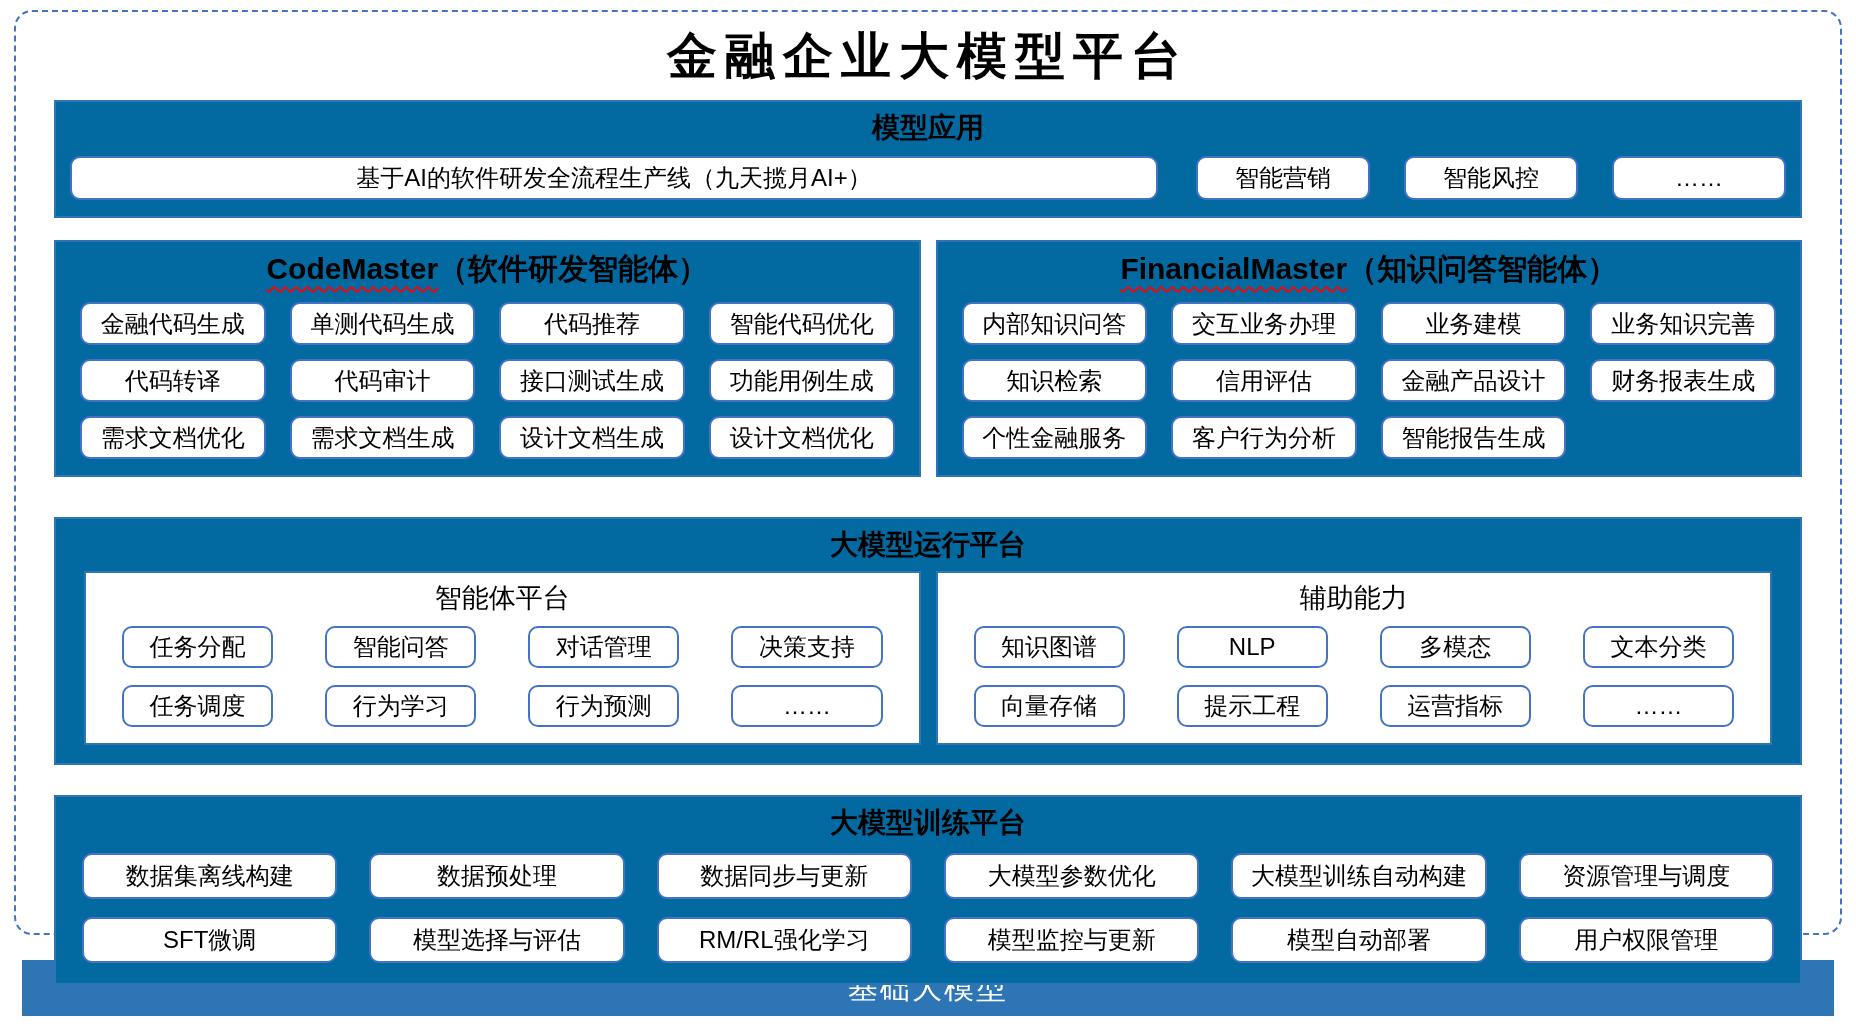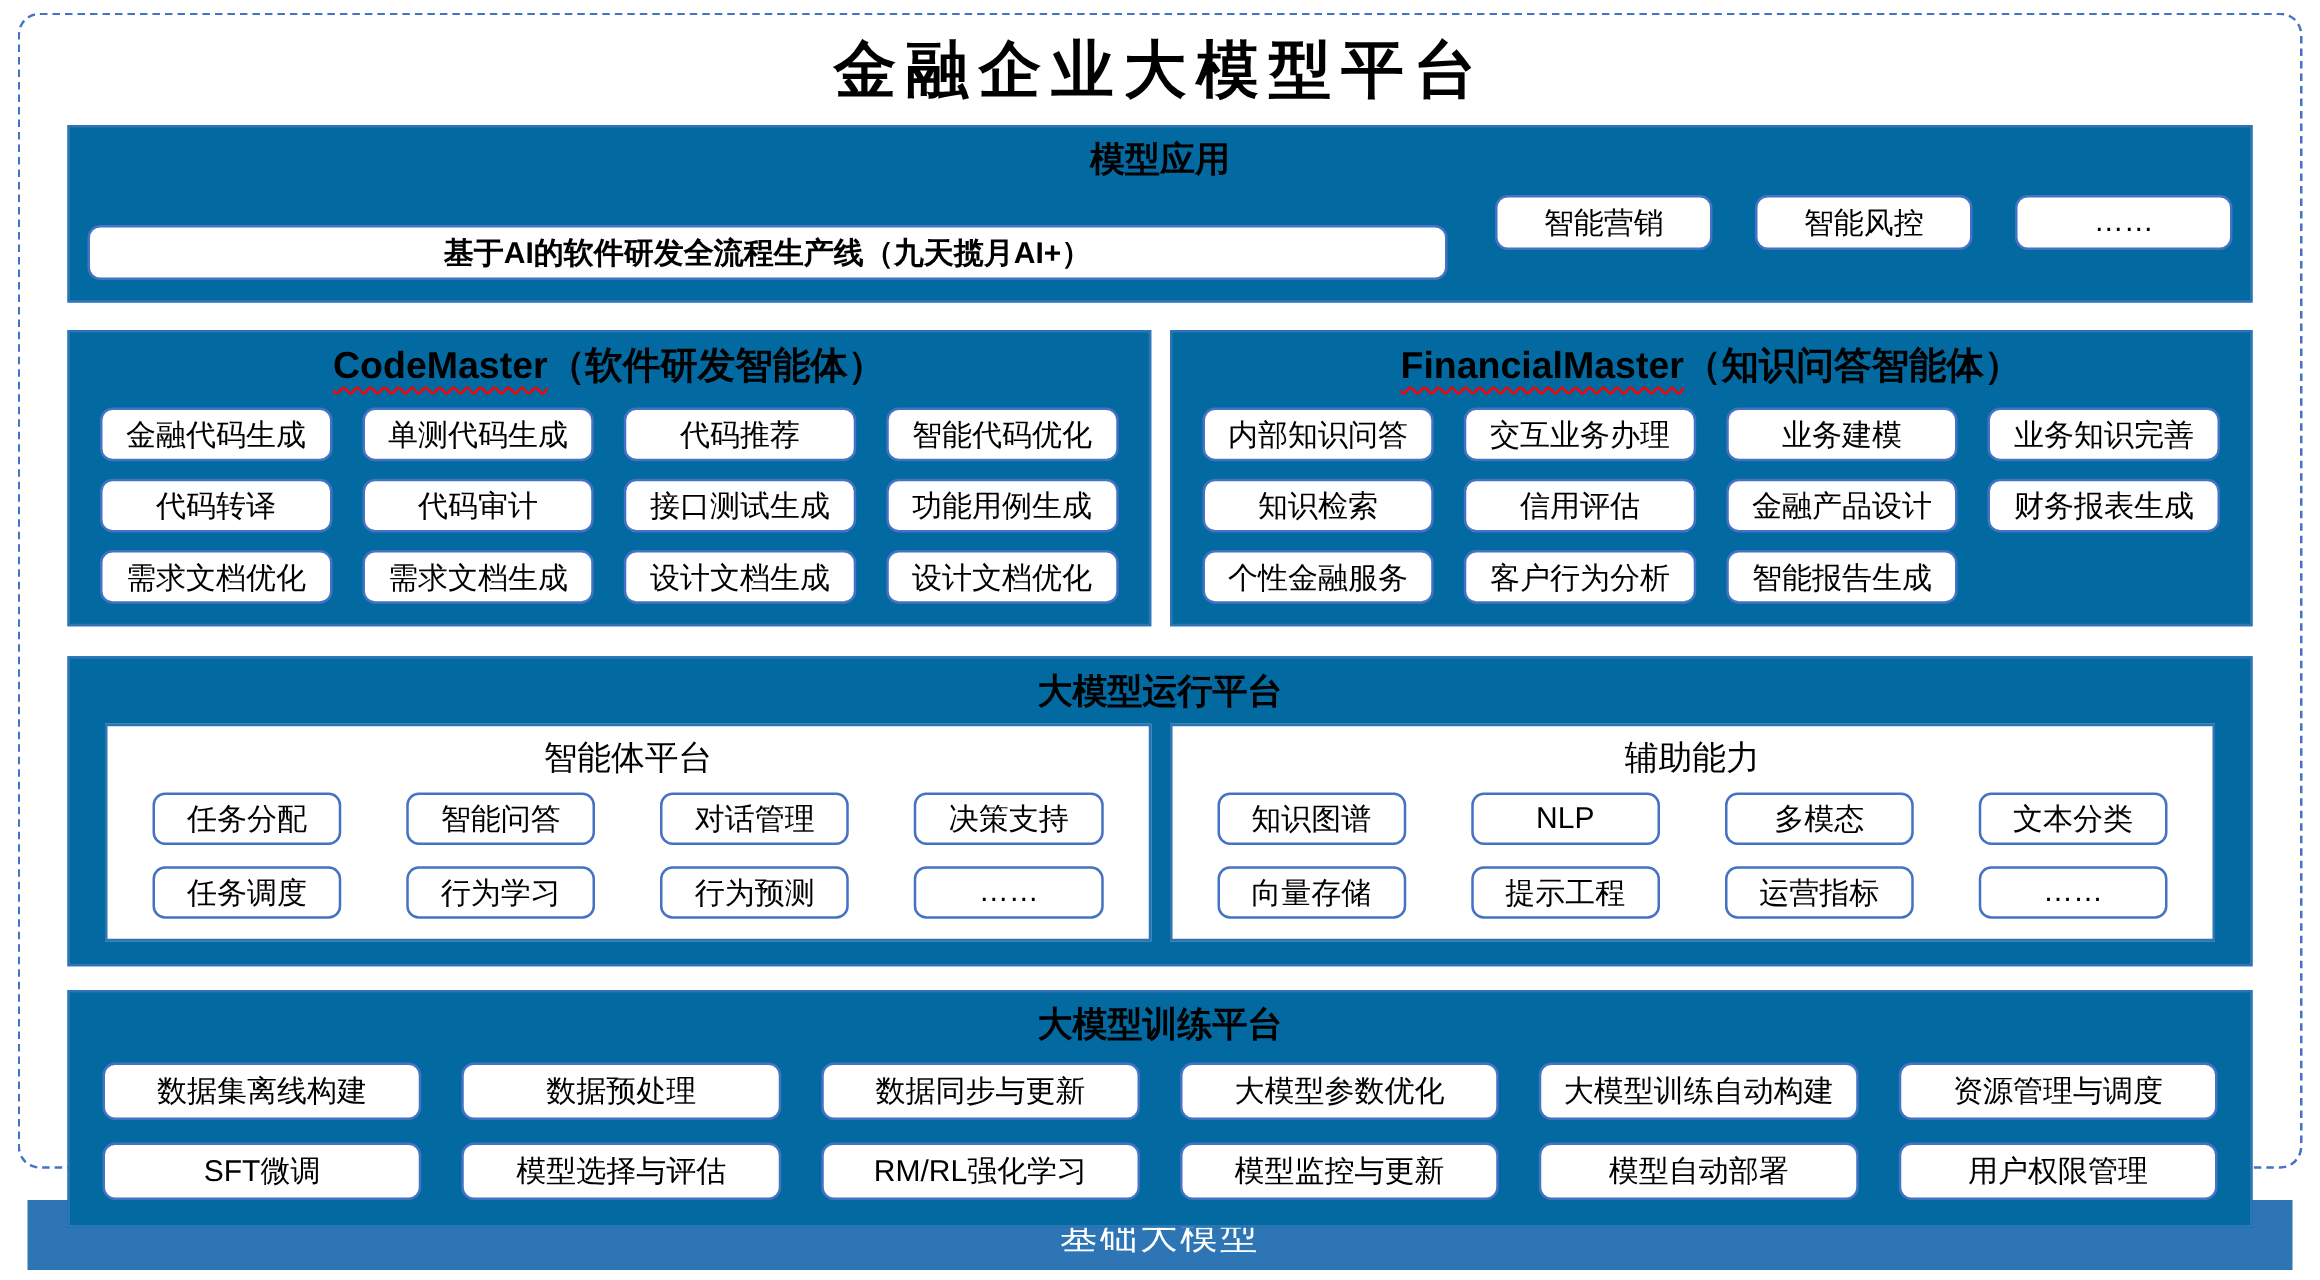--- a/index.html
+++ b/index.html
@@ -47,45 +47,45 @@
     align-items: center;
     justify-content: center;
     font-size: 24px;
     height: 44px;
     white-space: nowrap;
     overflow: hidden;
   }
   
   .app-box { margin-bottom: 22px; padding-bottom: 16px; }
   .app-row { display: flex; gap: 38px; padding: 4px 14px 0; align-items: stretch; }
-  .btn-big { flex: 1 1 auto; font-weight: bold; margin-top: 24px; }
+  .btn-big { flex: 1 1 auto; font-weight: normal; }
   .app-small { display: flex; gap: 34px; flex: 0 0 auto; }
   .app-small .btn { width: 174px; }
   
-  .agents-row { display: flex; gap: 15px; margin-bottom: 24px; }
+  .agents-row { display: flex; gap: 15px; margin-bottom: 40px; }
   .agent-box { flex: 1 1 0; padding-bottom: 16px; }
   .agent-title {
     text-align: center;
     font-size: 30px;
     font-weight: bold;
     line-height: 38px;
     padding: 8px 0 10px;
   }
   .squiggle {
     text-decoration-line: underline;
     text-decoration-style: wavy;
     text-decoration-color: var(--underline-red, #FF0000);
     text-decoration-thickness: 2px;
     text-underline-offset: 7px;
   }
   .grid { display: grid; }
   .grid-4 { grid-template-columns: repeat(4, 1fr); gap: 14px 24px; padding: 4px 24px 0; }
   .grid-4 .btn { height: 43px; text-align: center; }
   
-  .runtime-box { margin-bottom: 19px; padding-bottom: 18px; }
+  .runtime-box { margin-bottom: 30px; padding-bottom: 18px; }
   .runtime-row { display: flex; gap: 15px; padding: 2px 28px 0; }
   .subbox { flex: 1 1 0; border: 2px solid var(--accent-border, #2E75B6); background: #fff; padding-bottom: 16px; }
   .sub-title { text-align: center; font-size: 27px; font-weight: 400; line-height: 33px; padding: 9px 0 9px; }
   .grid-4.loose { gap: 17px 52px; padding: 2px 36px 0; }
   .loose .btn { height: 42px; }
   
   .training-box { padding-bottom: 20px; }
   .grid-6 { grid-template-columns: repeat(6, 1fr); gap: 18px 32px; padding: 6px 26px 0; }
   .grid-6 .btn { height: 46px; }
   

